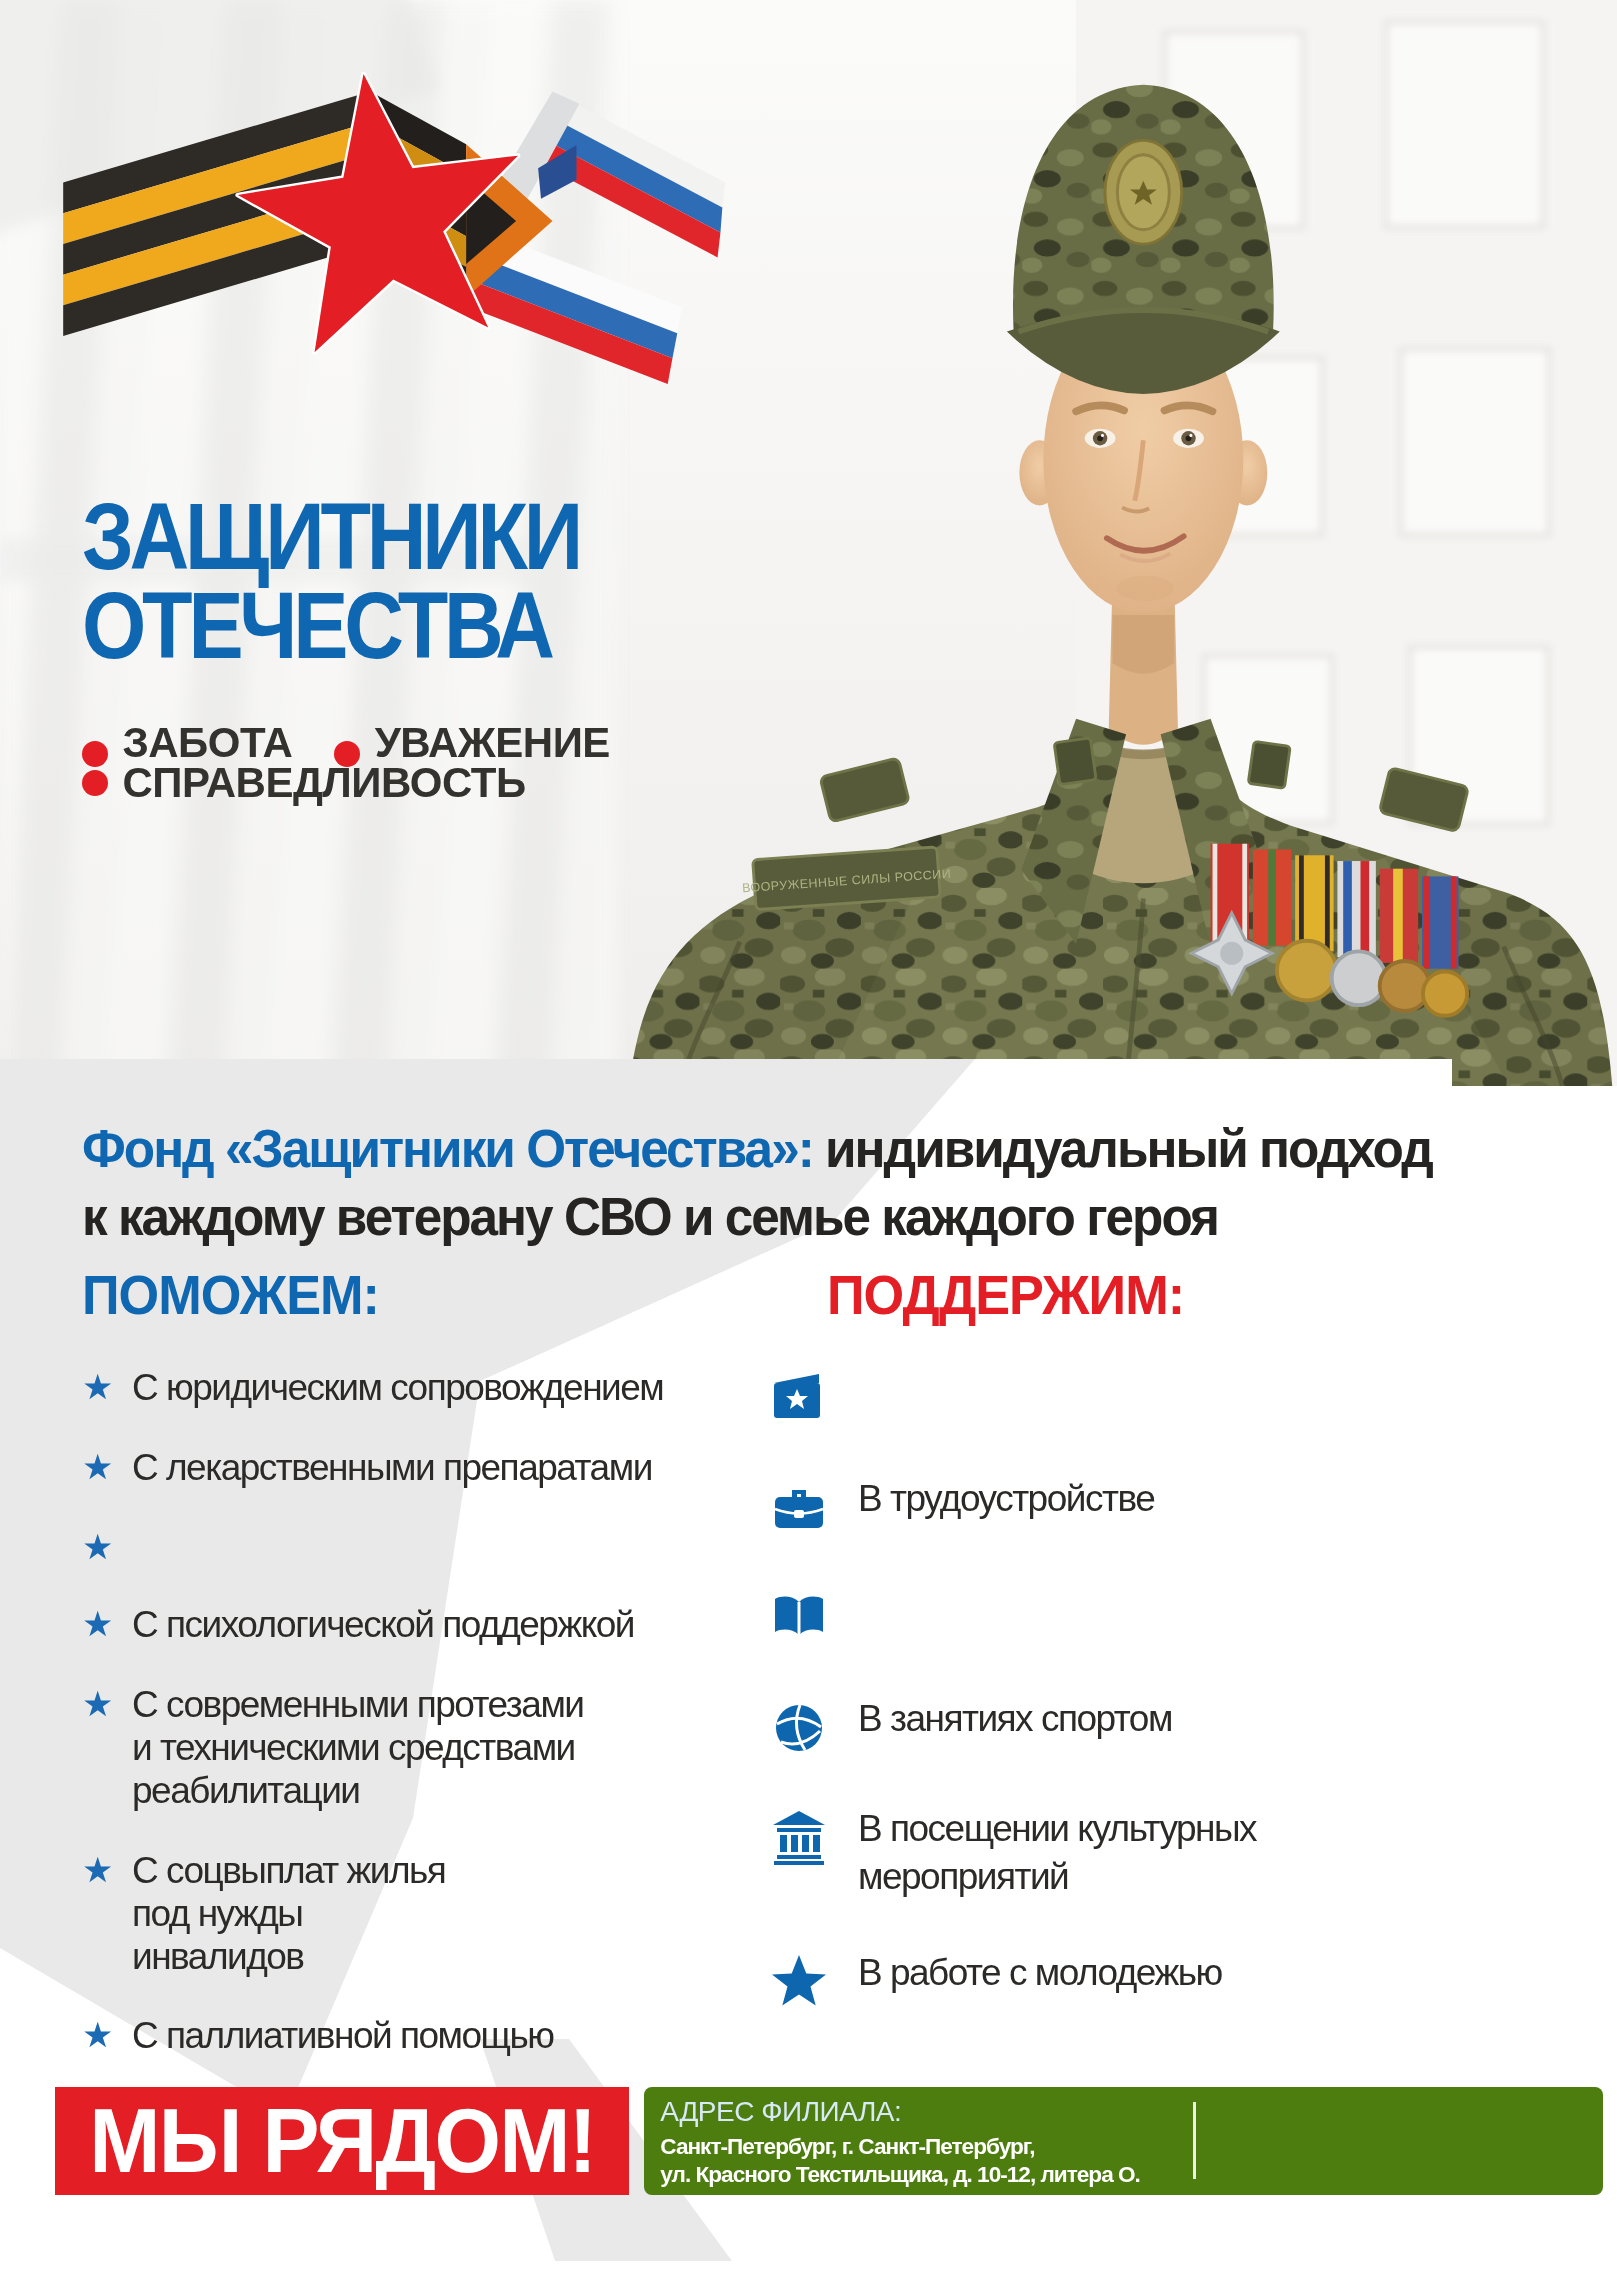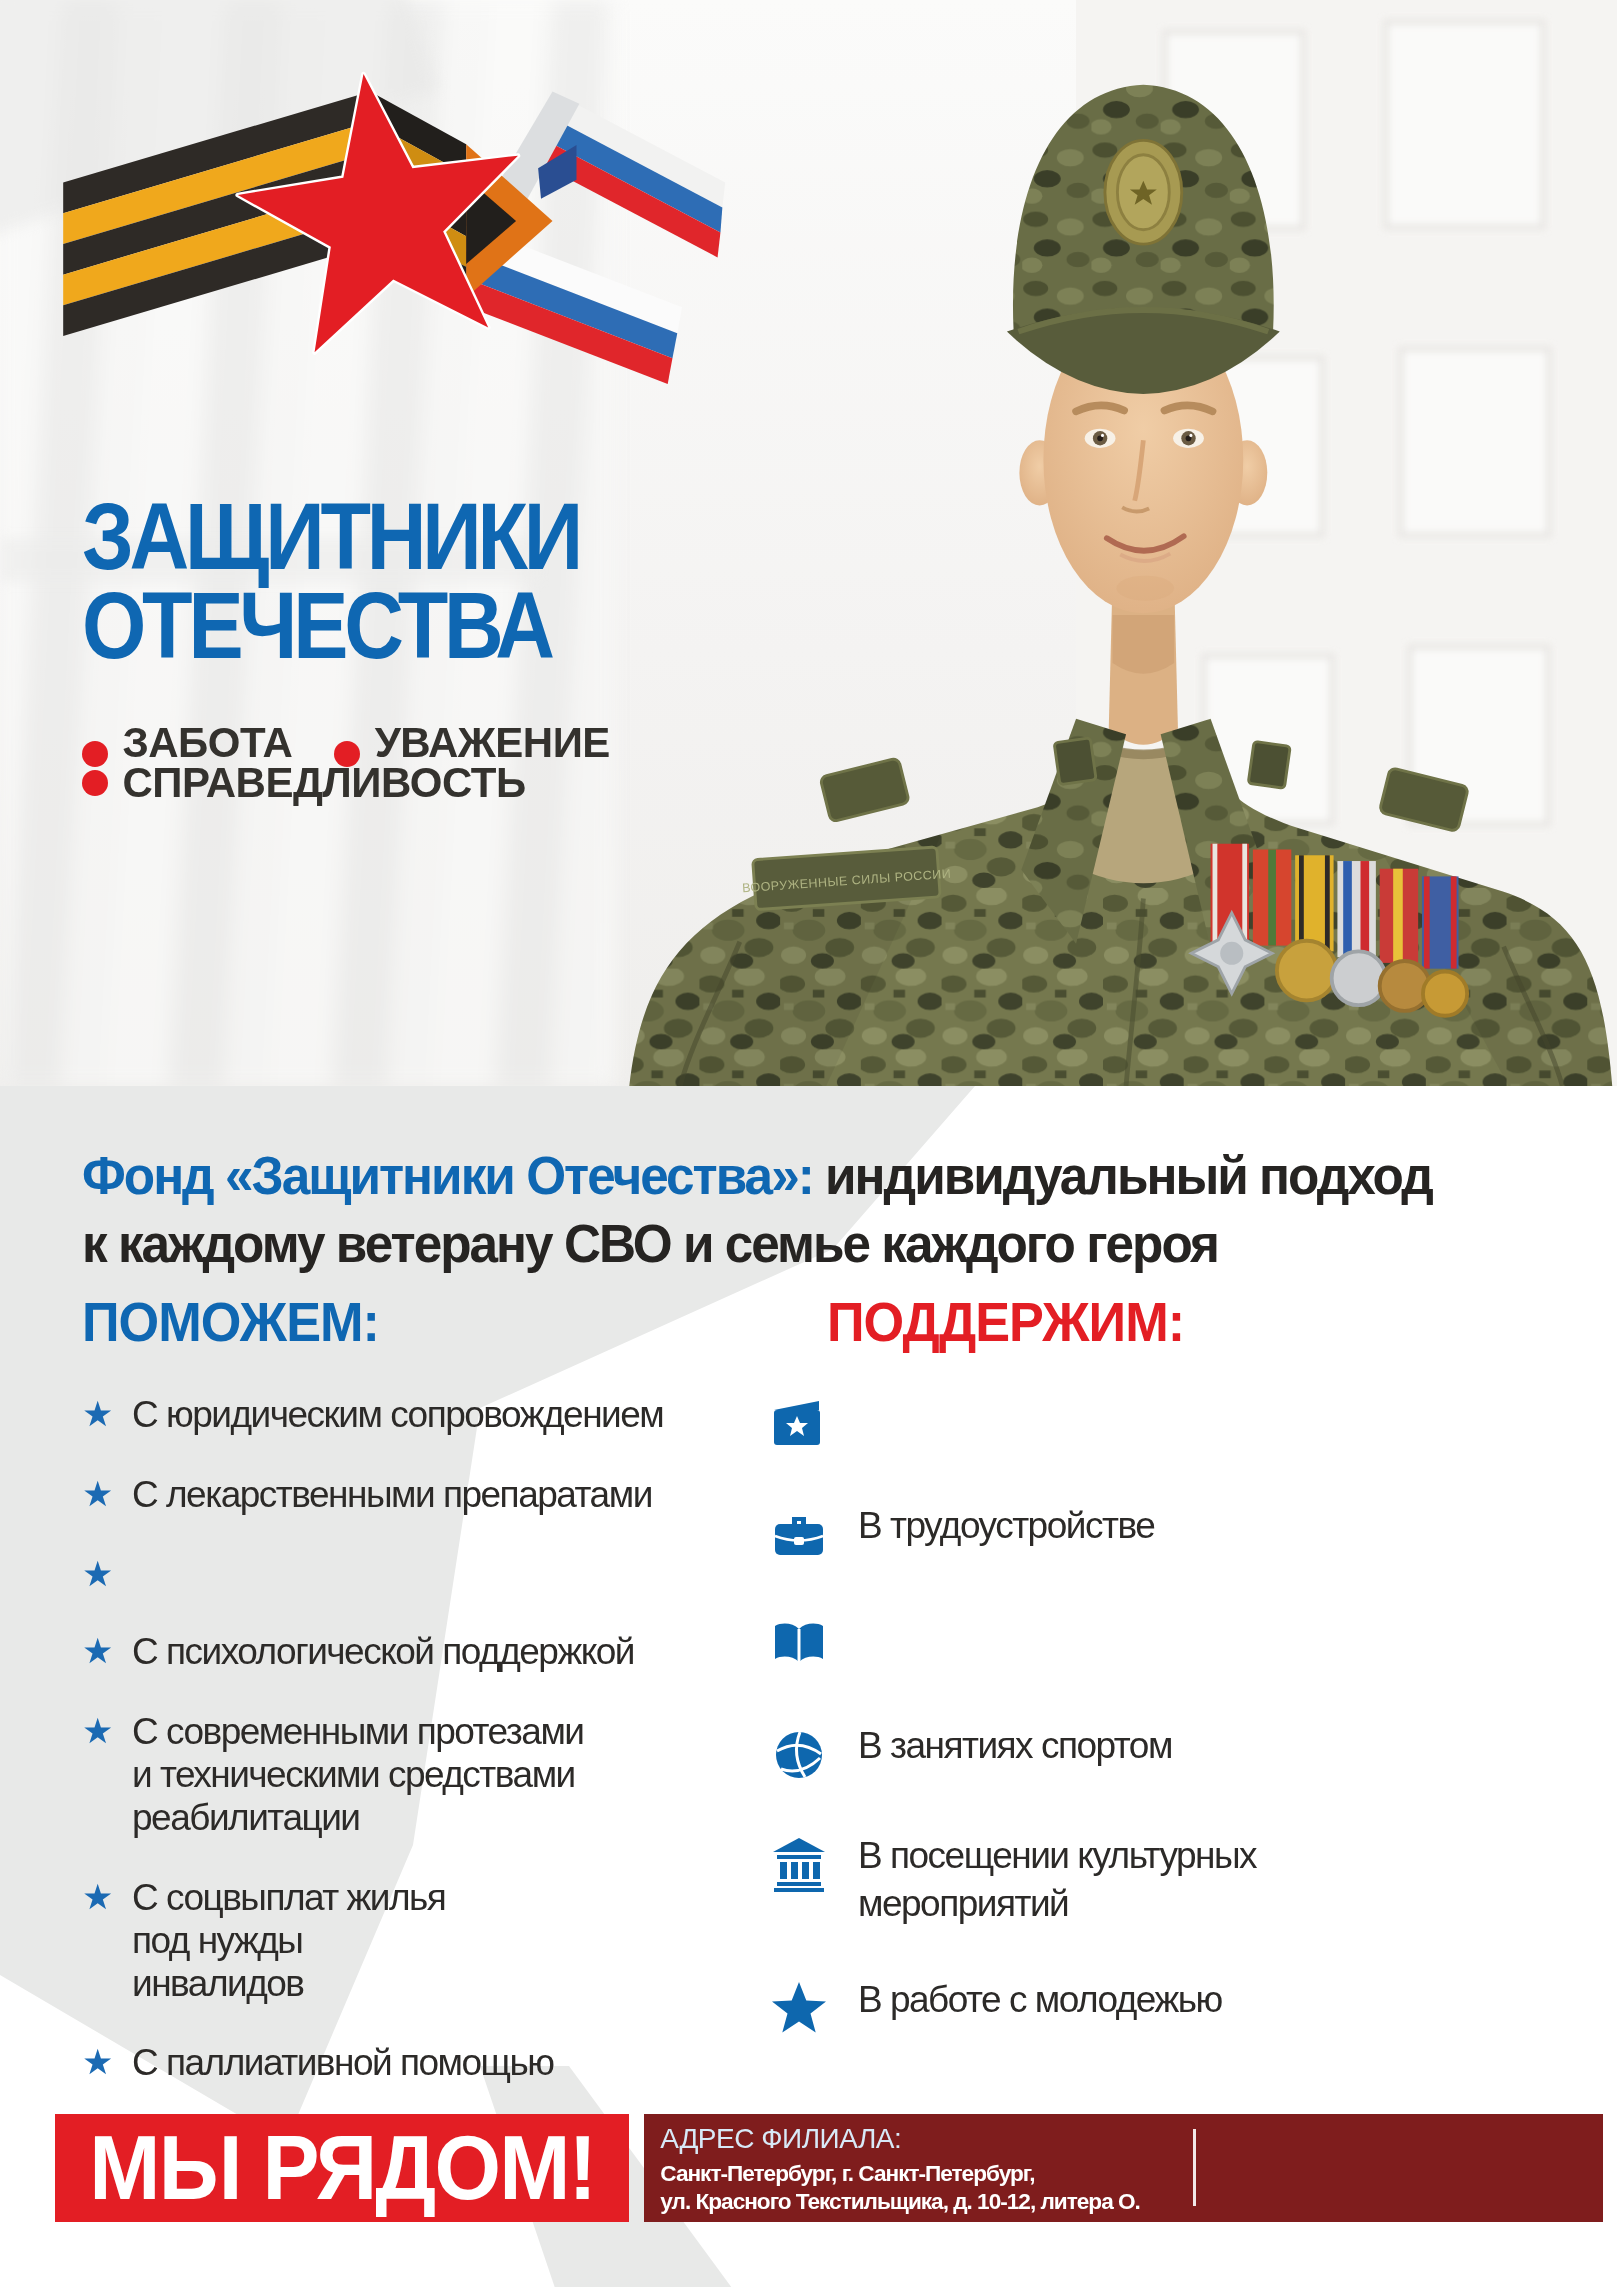--- a/index.html
+++ b/index.html
@@ -24,21 +24,21 @@
   .page-title{left:82px;top:492px;color:#0f67b2;font-weight:700;line-height:.95;}
   .title-line{font-size:94px;letter-spacing:-4.8px;transform:scaleX(.88);transform-origin:left top;white-space:nowrap;}
   .values{left:82px;color:#34322e;font-weight:700;font-size:42px;letter-spacing:-0.5px;}
   .values-row{display:flex;align-items:center;}
   .dot{width:26px;height:26px;border-radius:50%;background:#e31e24;margin-right:14.4px;flex:0 0 auto;}
   .value-label{white-space:nowrap;}
   .gap-between{margin-left:42px;}
   .soldier-svg{left:538px;top:0;}
 
   
-  .lower{left:0;top:1086px;width:1452px;height:1202px;background:#fff;}
+  .lower{left:0;top:1059px;width:1452px;height:1202px;background:#fff;}
   .gray-a{left:0;top:0;width:1618px;height:1202px;background:#e8e9e8;
     clip-path:polygon(0 0,975px 0,833px 163px,480px 322px,413px 759px,286px 1057px,0 889px);}
   .gray-c{left:0;top:0;width:1618px;height:1202px;background:#e8e9e8;
     clip-path:polygon(480px 980px,569px 980px,732px 1202px,555px 1202px);}
   .headline{left:82px;top:56px;font-weight:700;color:#262422;font-size:54px;line-height:1.25;}
   .headline-line{white-space:nowrap;transform:scaleX(.95);transform-origin:left top;letter-spacing:-2.1px;}
   .headline .hl{color:#0f67b2;}
 
   .col{top:204px;}
   .col-left{left:82px;width:634px;}
@@ -56,21 +56,21 @@
   .support-item{display:flex;align-items:flex-start;}
   .s-icon{width:60px;height:60px;flex:0 0 auto;margin-right:29px;margin-top:1.9px;}
   .support-item .item-text{line-height:1.3;}
   .support-list .support-item:nth-child(1) .item-text{max-width:596px;}
   .support-list .support-item:nth-child(5) .item-text{max-width:480px;}
 
   
   .box-red{left:55px;top:1028px;width:574px;height:108px;background:#e31e24;
     display:flex;align-items:center;justify-content:center;}
   .slogan{color:#fff;font-size:90px;font-weight:700;letter-spacing:-1.9px;transform:scaleX(.95);white-space:nowrap;}
-  .box-blue{left:644px;top:1028px;width:959px;height:108px;background:#7f1d1d;color:#fff;}
+  .box-blue{left:644px;top:1028px;width:959px;height:108px;background:#4d7c0f;color:#fff;border-radius:8px;}
   .addr{left:16.3px;top:8.6px;}
   .addr-label,.phone-label{font-size:28px;font-weight:400;color:#d8e9f7;letter-spacing:-0.5px;}
   .addr-line{font-size:22.6px;font-weight:700;letter-spacing:-1px;line-height:1.2;white-space:nowrap;}
   .addr-line.first{margin-top:5.8px;}
   .v-divider{left:549px;top:15.4px;width:2.9px;height:77px;background:rgba(255,255,255,.9);}
   .phone-wrap{left:571px;top:11.5px;}
   .phone-number{font-size:32px;font-weight:700;letter-spacing:-0.8px;margin-top:9.6px;white-space:nowrap;}
 </style>
 </head>
 <body>

